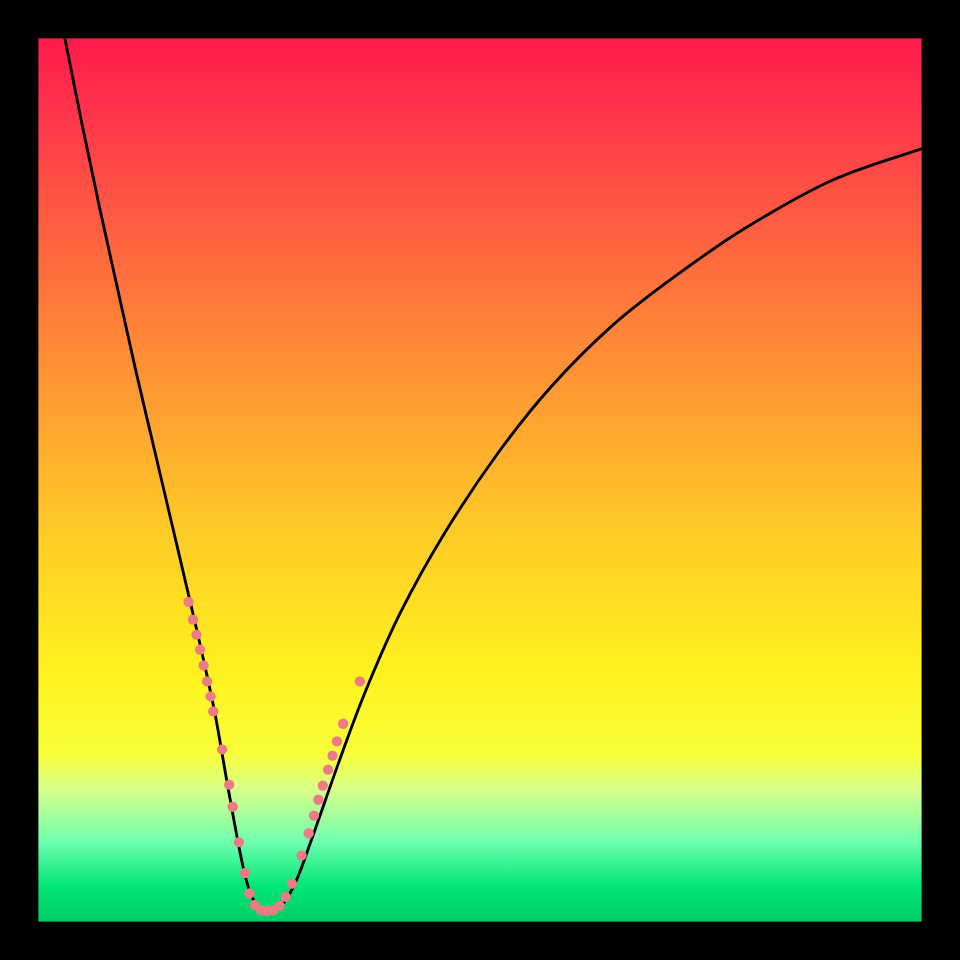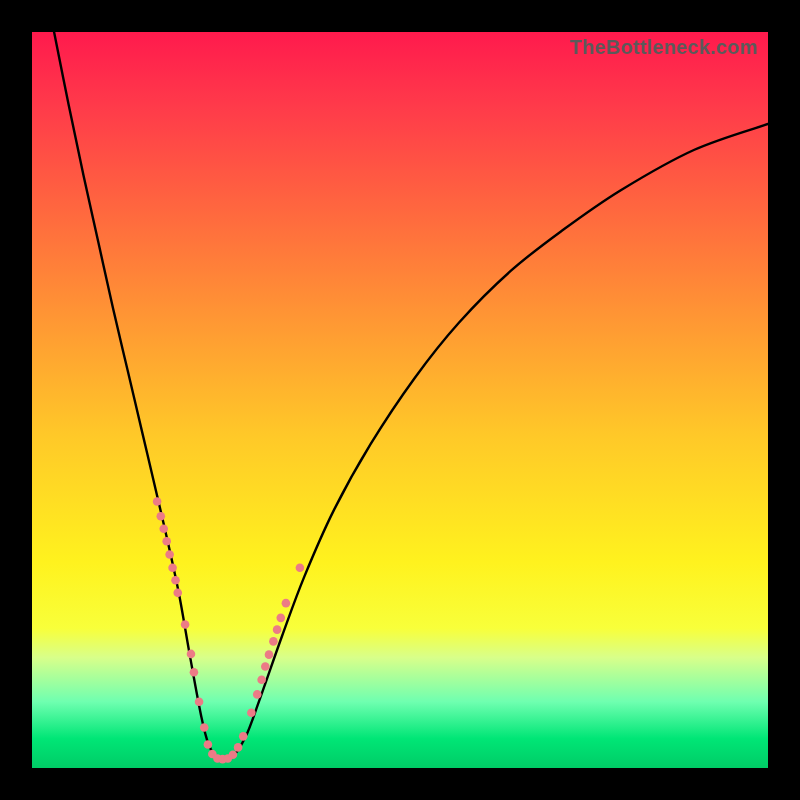--- a/index.html
+++ b/index.html
@@ -58,21 +58,20 @@
     width: 736px;
     height: 736px;
     overflow: visible;
   }
 </style>
 </head>
 <body>
 
 <div class="frame">
   <div class="plot">
-    <div class="attr">TheBottleneck.com</div>
     <svg class="curve" viewBox="0 0 736 736" preserveAspectRatio="none">
       <path id="curve-path" fill="none" stroke-width="2.4" stroke-linecap="round" stroke-linejoin="round" stroke="#000000" d="M 22.08 0.00 C 24.53 12.27, 31.89 49.68, 36.80 73.60 C 41.71 97.52, 46.61 120.83, 51.52 143.52 C 56.43 166.21, 61.33 187.68, 66.24 209.76 C 71.15 231.84, 76.05 254.53, 80.96 276.00 C 85.87 297.47, 90.77 317.71, 95.68 338.56 C 100.59 359.41, 105.49 380.27, 110.40 401.12 C 115.31 421.97, 120.83 445.28, 125.12 463.68 C 129.41 482.08, 132.48 494.96, 136.16 511.52 C 139.84 528.08, 143.52 544.03, 147.20 563.04 C 150.88 582.05, 154.56 605.36, 158.24 625.60 C 161.92 645.84, 166.21 670.01, 169.28 684.48 C 172.35 698.95, 173.82 705.46, 176.64 712.45 C 179.46 719.44, 182.53 724.10, 186.21 726.43 C 189.89 728.76, 194.18 729.99, 198.72 726.43 C 203.26 722.87, 208.53 715.15, 213.44 705.09 C 218.35 695.03, 222.03 683.01, 228.16 666.08 C 234.29 649.15, 242.88 623.76, 250.24 603.52 C 257.60 583.28, 263.73 565.49, 272.32 544.64 C 280.91 523.79, 290.72 500.48, 301.76 478.40 C 312.80 456.32, 325.07 434.24, 338.56 412.16 C 352.05 390.08, 368.00 366.16, 382.72 345.92 C 397.44 325.68, 410.93 308.51, 426.88 290.72 C 442.83 272.93, 461.23 254.53, 478.40 239.20 C 495.57 223.87, 511.52 212.21, 529.92 198.72 C 548.32 185.23, 566.72 171.73, 588.80 158.24 C 610.88 144.75, 637.87 128.80, 662.40 117.76 C 686.93 106.72, 723.73 96.29, 736.00 92.00"></path>
       <g id="dots-group">
           <circle cx="125.12" cy="469.57" r="4.3" fill="#ec7b86" stroke="#ec7b86" stroke-width="0"></circle>
           <circle cx="128.80" cy="484.29" r="4.3" fill="#ec7b86" stroke="#ec7b86" stroke-width="0"></circle>
           <circle cx="131.74" cy="496.80" r="4.3" fill="#ec7b86" stroke="#ec7b86" stroke-width="0"></circle>
           <circle cx="134.69" cy="509.31" r="4.3" fill="#ec7b86" stroke="#ec7b86" stroke-width="0"></circle>
           <circle cx="137.63" cy="522.56" r="4.3" fill="#ec7b86" stroke="#ec7b86" stroke-width="0"></circle>
           <circle cx="140.58" cy="535.81" r="4.3" fill="#ec7b86" stroke="#ec7b86" stroke-width="0"></circle>
           <circle cx="143.52" cy="548.32" r="4.3" fill="#ec7b86" stroke="#ec7b86" stroke-width="0"></circle>

